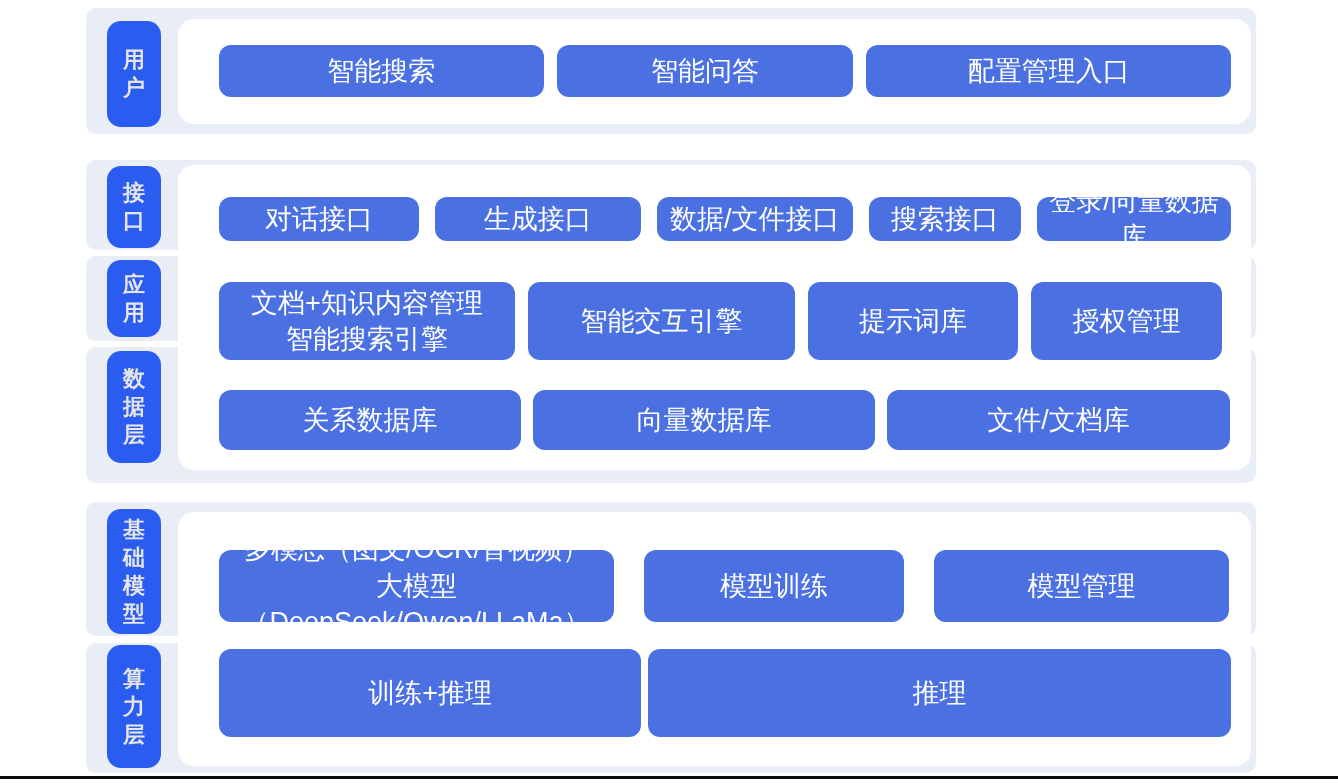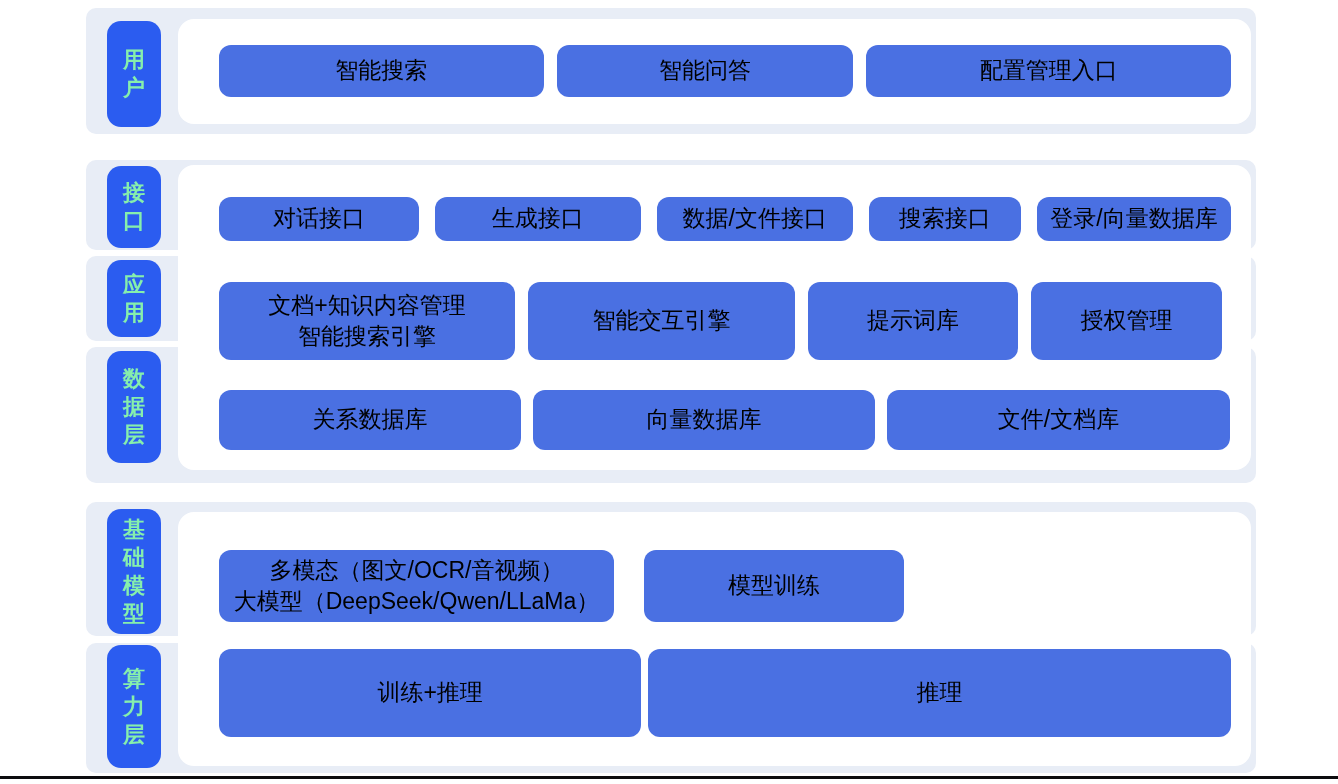--- a/index.html
+++ b/index.html
@@ -18,35 +18,35 @@
   .band6{top:643px;height:130px}
   
   .panel{position:absolute;left:178px;width:1073px;background:#fff;border-radius:16px;}
   .p1{top:19px;height:105px}
   .p2{top:165px;height:305px}
   .p3{top:512px;height:254px}
   
   .tab{
     position:absolute;left:107px;width:54px;box-sizing:border-box;padding:0 15px;
     background:var(--tab-blue,#2b5cf0);border-radius:14px;
-    color:#86efac;font-weight:700;font-size:22px;line-height:28px;
+    color:#e5e5e5;font-weight:700;font-size:22px;line-height:28px;
     display:flex;align-items:center;justify-content:center;
     text-align:center;word-break:break-all;
   }
   .t1{top:21px;height:106px}
   .t2{top:166px;height:82px}
   .t3{top:260px;height:77px}
   .t4{top:351px;height:112px}
   .t5{top:509px;height:125px}
   .t6{top:645px;height:123px}
   
   .row{position:absolute;left:219px;width:1012px;display:flex;}
   .blk{
     background:var(--block-blue,#4a70e2);border-radius:12px;
-    color:#000000;font-size:23px;line-height:1.35;
+    color:#ffffff;font-size:27px;line-height:1.35;
     display:flex;align-items:center;justify-content:center;
     text-align:center;white-space:pre-line;box-sizing:border-box;margin-top:12px;
   }
   .r1{top:33px;height:64px;gap:13px}
   .r2{top:185px;height:56px;gap:16px}
   .r3{top:270px;height:90px;gap:13px}
   .r4{top:378px;height:72px;gap:12px}
   .r5{top:538px;height:84px;gap:30px}
   .r6{top:637px;height:100px;gap:7px}
   .r1>:nth-child(1){width:325px}.r1>:nth-child(2){width:297px}.r1>:nth-child(3){width:365px}
@@ -106,20 +106,21 @@
   <div class="row r4">
     <div class="blk">关系数据库</div>
     <div class="blk">向量数据库</div>
     <div class="blk">文件/文档库</div>
   </div>
 
   <div class="row r5">
     <div class="blk">多模态（图文/OCR/音视频）
 大模型（DeepSeek/Qwen/LLaMa）</div>
     <div class="blk">模型训练</div>
+    <div class="blk">模型管理</div>
   </div>
 
   <div class="row r6">
     <div class="blk">训练+推理</div>
     <div class="blk">推理</div>
   </div>
 
   <div class="divider"></div>
 </div>
 

